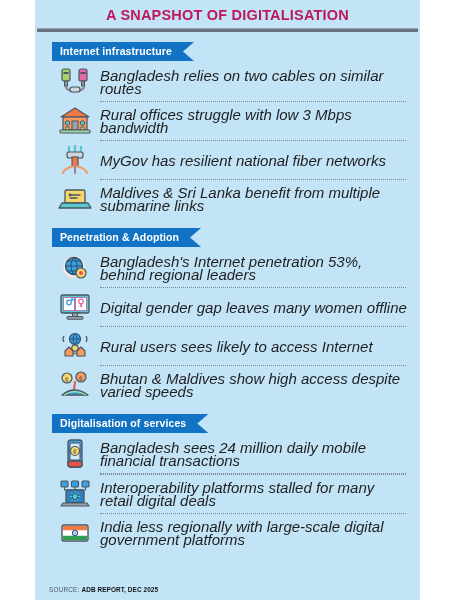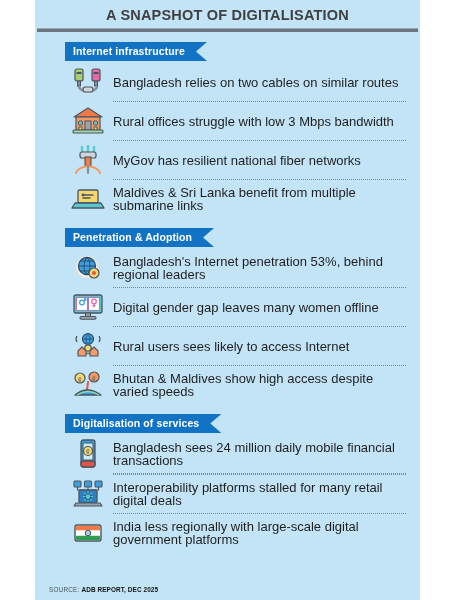--- a/index.html
+++ b/index.html
@@ -26,33 +26,33 @@
     width: 385px;
     height: 600px;
     background: #c3e4f7;
     box-sizing: border-box;
     padding: 0;
   }
   .title {
     text-align: center;
     font-size: 14.5px;
     font-weight: bold;
-    color: #404040;
+    color: #be185d;
     letter-spacing: 0.2px;
     padding: 7px 6px 5px 6px;
     font-family: "Liberation Sans", sans-serif;
   }
   .title-rule {
     height: 3px;
     background: #6a7480;
     margin: 0 2px 0 2px;
     border-top: 1px solid #9aa4ad;
   }
   .sections {
-    padding: 0 0 0 16px;
+    padding: 0 0 0 3px;
   }
   .section {
     margin-top: 9px;
   }
   .tag-wrap {
     margin-left: 14px;
     display: inline-block;
     position: relative;
   }
   .tag {
@@ -91,25 +91,26 @@
     min-width: 46px;
     height: 38px;
     display: flex;
     align-items: center;
     justify-content: center;
   }
   .icon-cell svg {
     display: block;
   }
   .item-text {
-    font-size: 13px;
+    font-size: 15px;
     color: #1f1f1f;
     line-height: 13px;
     padding-left: 2px;
     font-family: "Liberation Sans", sans-serif;
+    font-style: italic;
   }
   .divider {
     height: 0;
     border-bottom: 1.6px dotted #7b8893;
     margin: 0 14px 0 62px;
   }
   .source {
     position: absolute;
     left: 14px;
     bottom: 7px;

